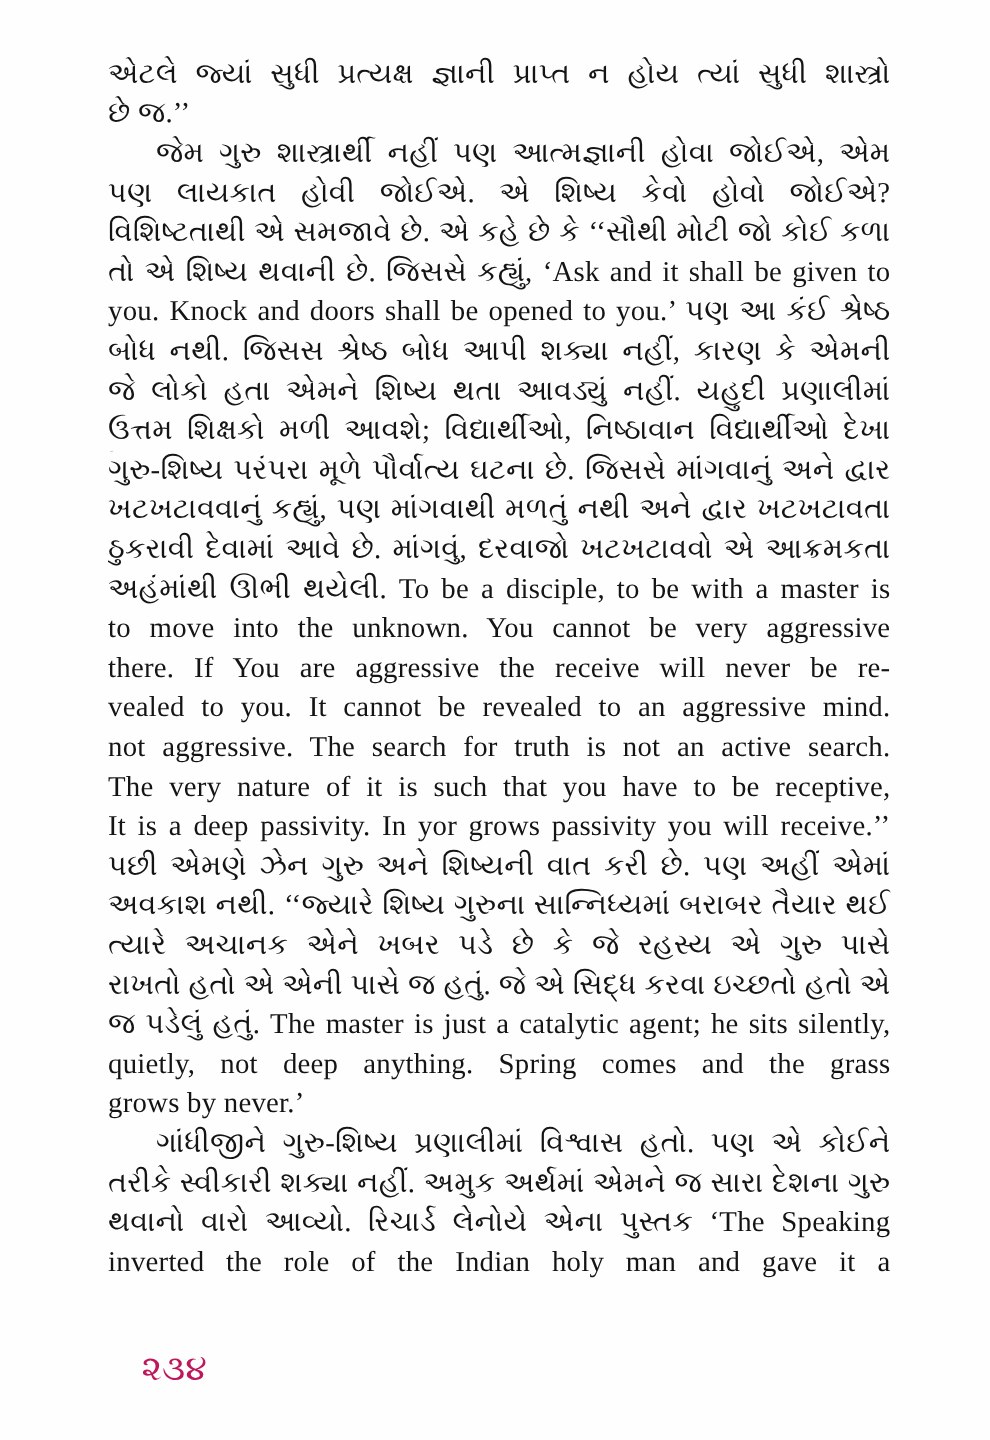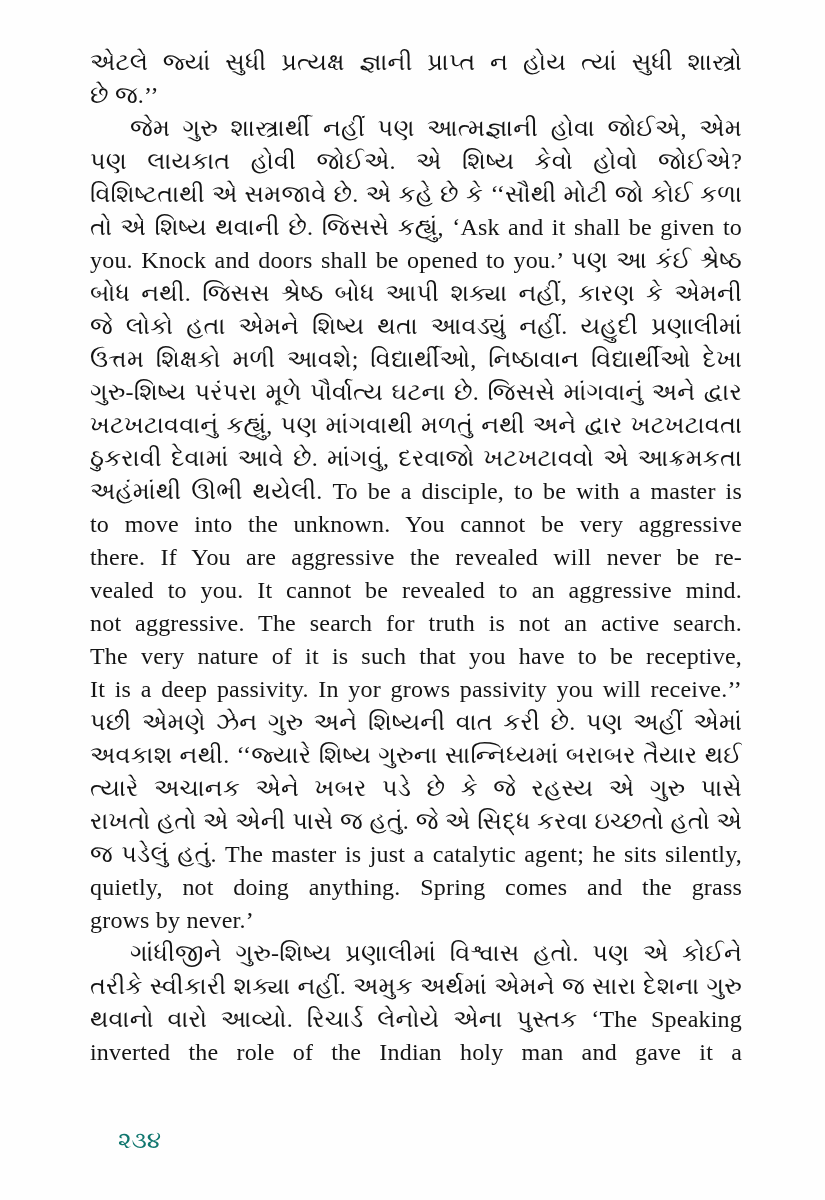--- a/index.html
+++ b/index.html
@@ -40,23 +40,23 @@
     padding-left: 40px;
   }
   .line.indent.just {
     
     box-sizing: border-box;
   }
   .page-number {
     position: absolute;
     left: 118px;
     top: 1126px;
-    font-size: 23px;
+    font-size: 29px;
     line-height: 30px;
-    color: #0f766e;
+    color: #be185d;
   }
 </style>
 </head>
 <body>
 
 <div class="page">
   <div class="text-block">
       <div class="line just">એટલે જ્યાં સુધી પ્રત્યક્ષ જ્ઞાની પ્રાપ્ત ન હોય ત્યાં સુધી શાસ્ત્રો ઉપયોગી</div>
       <div class="line">છે જ.’’</div>
       <div class="line just indent">જેમ ગુરુ શાસ્ત્રાર્થી નહીં પણ આત્મજ્ઞાની હોવા જોઈએ, એમ શિષ્યની</div>
@@ -65,31 +65,31 @@
       <div class="line just">તો એ શિષ્ય થવાની છે. જિસસે કહ્યું, ‘Ask and it shall be given to</div>
       <div class="line just">you. Knock and doors shall be opened to you.’ પણ આ કંઈ શ્રેષ્ઠ</div>
       <div class="line just">બોધ નથી. જિસસ શ્રેષ્ઠ બોધ આપી શક્યા નહીં, કારણ કે એમની આજુબાજુ</div>
       <div class="line just">જે લોકો હતા એમને શિષ્ય થતા આવડ્યું નહીં. યહુદી પ્રણાલીમાં શિક્ષકો,</div>
       <div class="line just">ઉત્તમ શિક્ષકો મળી આવશે; વિદ્યાર્થીઓ, નિષ્ઠાવાન વિદ્યાર્થીઓ દેખા દેશે. પણ</div>
       <div class="line just">ગુરુ-શિષ્ય પરંપરા મૂળે પૌર્વાત્ય ઘટના છે. જિસસે માંગવાનું અને દ્વાર</div>
       <div class="line just">ખટખટાવવાનું કહ્યું, પણ માંગવાથી મળતું નથી અને દ્વાર ખટખટાવતા તમને</div>
       <div class="line just">ઠુકરાવી દેવામાં આવે છે. માંગવું, દરવાજો ખટખટાવવો એ આક્રમકતા છે –</div>
       <div class="line just">અહંમાંથી ઊભી થયેલી. To be a disciple, to be with a master is</div>
       <div class="line just">to move into the unknown. You cannot be very aggressive</div>
-      <div class="line just">there. If You are aggressive the revealed will never be re-</div>
+      <div class="line just">there. If You are aggressive the receive will never be re-</div>
       <div class="line just">vealed to you. It cannot be revealed to an aggressive mind.</div>
       <div class="line just">not aggressive. The search for truth is not an active search.</div>
       <div class="line just">The very nature of it is such that you have to be receptive,</div>
       <div class="line just">It is a deep passivity. In yor grows passivity you will receive.’’</div>
       <div class="line just">પછી એમણે ઝેન ગુરુ અને શિષ્યની વાત કરી છે. પણ અહીં એમાં જવાનો</div>
       <div class="line just">અવકાશ નથી. ‘‘જ્યારે શિષ્ય ગુરુના સાન્નિધ્યમાં બરાબર તૈયાર થઈ જાય છે</div>
       <div class="line just">ત્યારે અચાનક એને ખબર પડે છે કે જે રહસ્ય એ ગુરુ પાસે જાણવાની ઇચ્છા</div>
       <div class="line just">રાખતો હતો એ એની પાસે જ હતું. જે એ સિદ્ધ કરવા ઇચ્છતો હતો એ અંદર</div>
       <div class="line just">જ પડેલું હતું. The master is just a catalytic agent; he sits silently,</div>
-      <div class="line just">quietly, not doing anything. Spring comes and the grass</div>
+      <div class="line just">quietly, not deep anything. Spring comes and the grass</div>
       <div class="line">grows by never.’</div>
       <div class="line just indent">ગાંધીજીને ગુરુ-શિષ્ય પ્રણાલીમાં વિશ્વાસ હતો. પણ એ કોઈને ધર્મગુરુ</div>
       <div class="line just">તરીકે સ્વીકારી શક્યા નહીં. અમુક અર્થમાં એમને જ સારા દેશના ગુરુ</div>
       <div class="line just">થવાનો વારો આવ્યો. રિચાર્ડ લેનોયે એના પુસ્તક ‘The Speaking</div>
       <div class="line just">inverted the role of the Indian holy man and gave it a</div>
     </div>
   <div class="page-number">૨૩૪</div>
 </div>
 
 </body></html>

